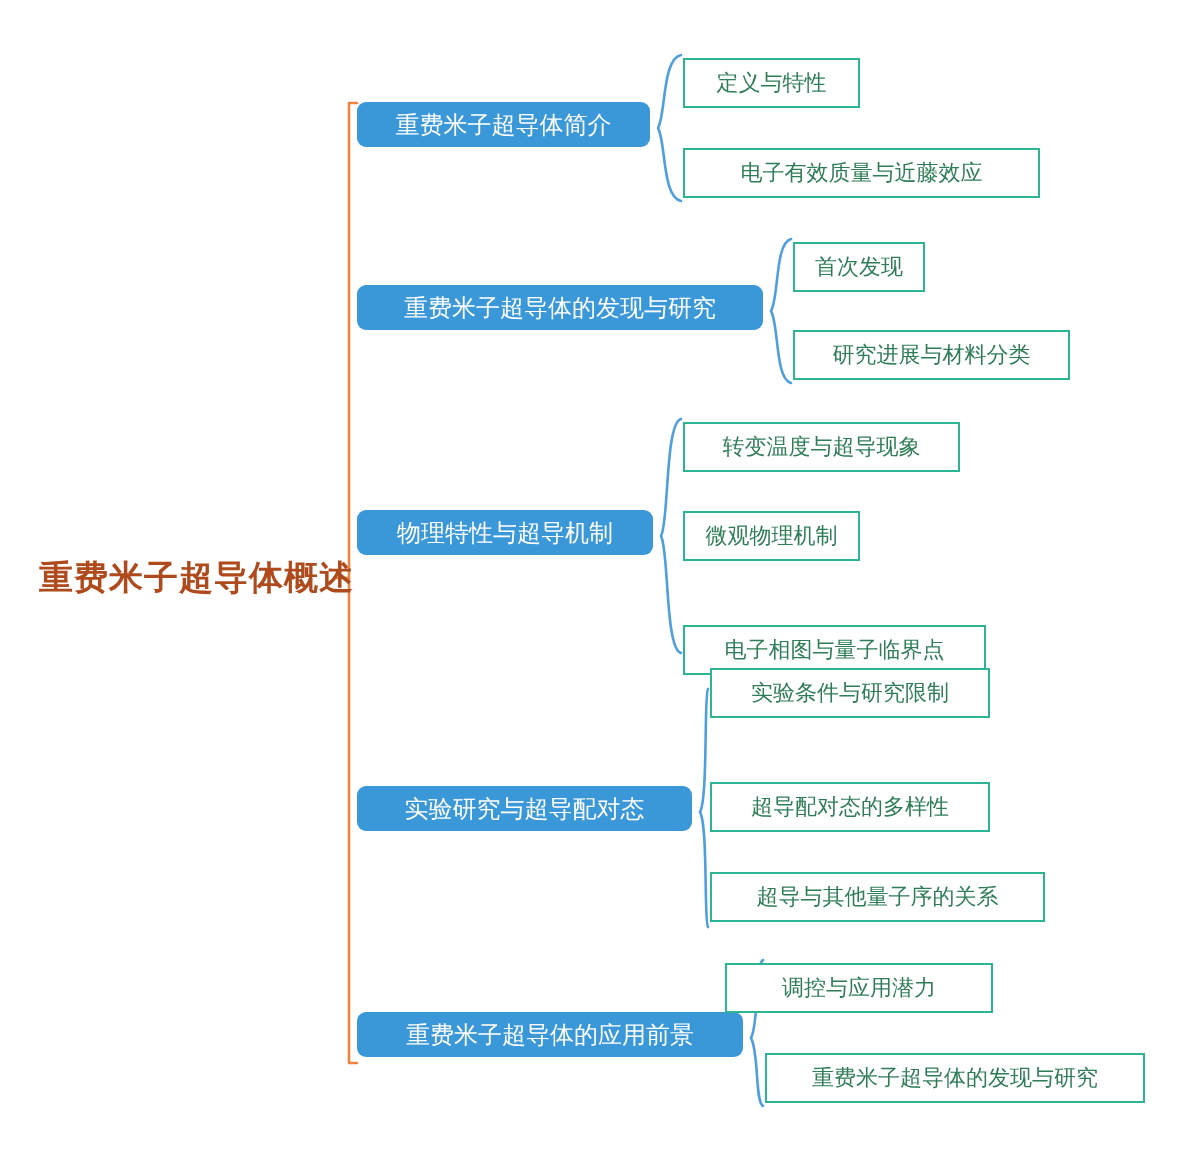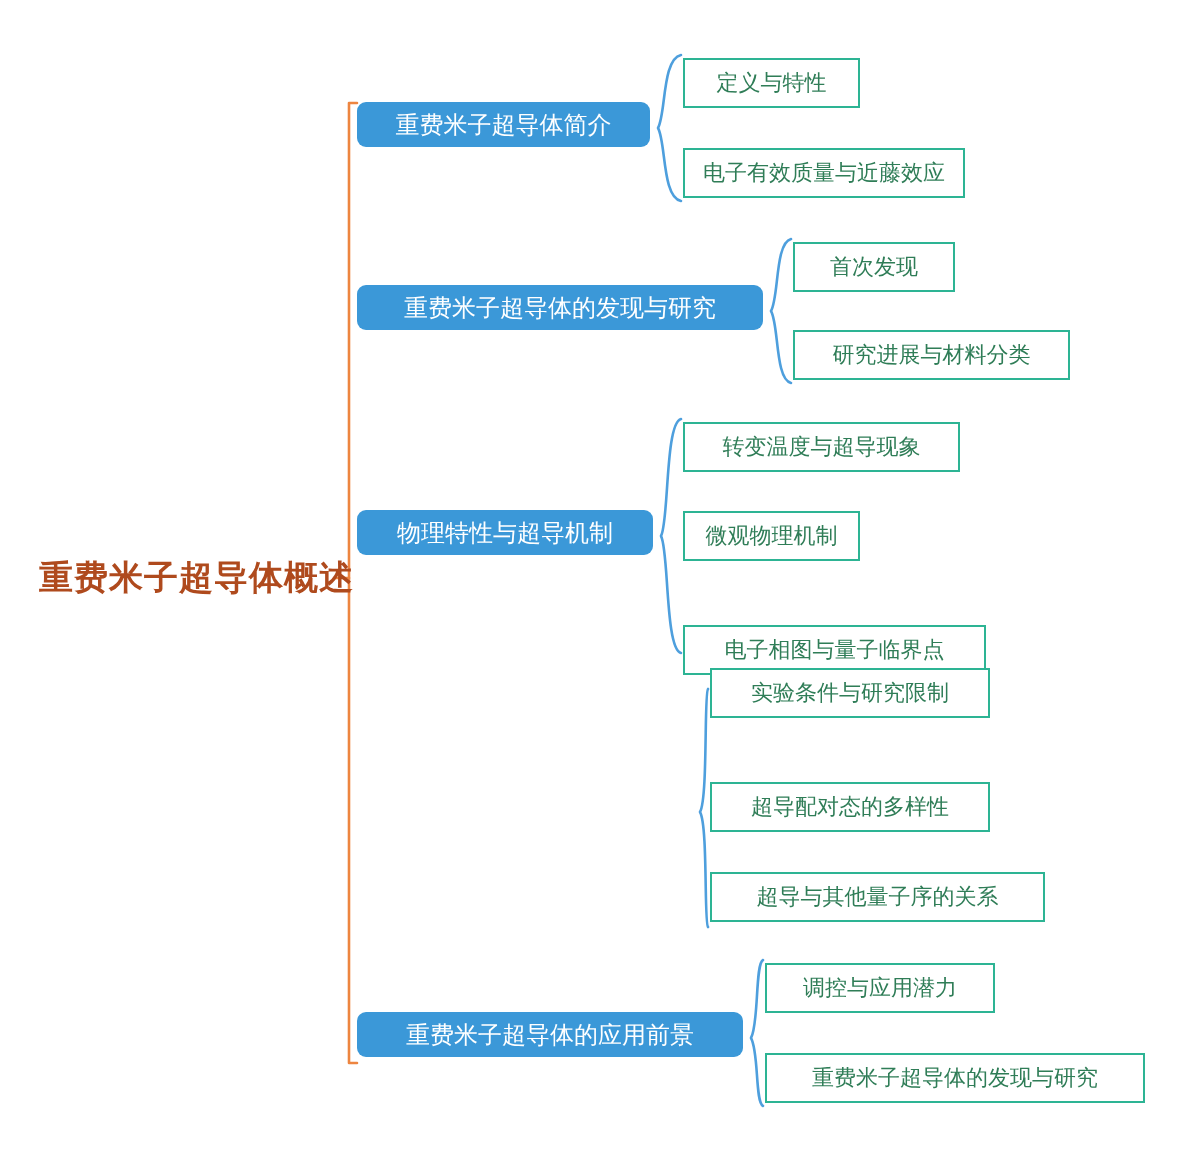--- a/index.html
+++ b/index.html
@@ -37,30 +37,30 @@
     border:2px solid var(--leaf-border);border-radius:0;
     font-size:22px;white-space:nowrap;height:50px;cursor:default;
   }
   #b1{left:357px;top:102px;width:293px;}
   #b2{left:357px;top:285px;width:406px;}
   #b3{left:357px;top:510px;width:296px;}
   #b4{left:357px;top:786px;width:335px;}
   #b5{left:357px;top:1012px;width:386px;font-family:Liberation Serif, serif;}
 
   #l1-1{left:683px;top:58px;width:177px;}
-  #l1-2{left:683px;top:148px;width:282px;}
-  #l2-1{left:793px;top:242px;width:162px;}
+  #l1-2{left:683px;top:148px;width:357px;}
+  #l2-1{left:793px;top:242px;width:132px;}
   #l2-2{left:793px;top:330px;width:277px;}
   #l3-1{left:683px;top:422px;width:277px;}
   #l3-2{left:683px;top:511px;width:177px;}
   #l3-3{left:683px;top:600px;width:303px;margin-top:25px;}
   #l4-1{left:710px;top:668px;width:280px;}
   #l4-2{left:710px;top:782px;width:280px;}
   #l4-3{left:710px;top:872px;width:335px;}
-  #l5-1{left:765px;top:963px;width:230px;}
+  #l5-1{left:725px;top:963px;width:268px;}
   #l5-2{left:765px;top:1053px;width:380px;}
 </style>
 </head>
 <body>
 
 <div class="canvas">
 
   <svg class="connectors" viewBox="0 0 1200 1163" xmlns="http://www.w3.org/2000/svg">
     <path class="orange-link" d="M335,578 L349,578"></path>
     <path class="orange-link" d="M357,103 L349,103 L349,1063 L357,1063"></path>
@@ -69,20 +69,21 @@
     <path class="brace" d="M681,419 C665,423 669,522 661,536 C669,550 665,649 681,653"></path>
     <path class="brace" d="M708,689 C704,693 708,798 700,812 C708,826 704,923 708,927"></path>
     <path class="brace" d="M763,960 C755,964 759,1024 751,1038 C759,1052 755,1102 763,1106"></path>
   </svg>
 
   <div class="root-node">重费米子超导体概述</div>
 
   <div class="branch-node" id="b1">重费米子超导体简介</div>
   <div class="branch-node" id="b2">重费米子超导体的发现与研究</div>
   <div class="branch-node" id="b3">物理特性与超导机制</div>
+  <div class="branch-node" id="b4">实验研究与超导配对态</div>
   <div class="branch-node" id="b5">重费米子超导体的应用前景</div>
 
   <div class="leaf-node" id="l1-1">定义与特性</div>
   <div class="leaf-node" id="l1-2">电子有效质量与近藤效应</div>
   <div class="leaf-node" id="l2-1">首次发现</div>
   <div class="leaf-node" id="l3-1">转变温度与超导现象</div>
   <div class="leaf-node" id="l2-2">研究进展与材料分类</div>
   <div class="leaf-node" id="l3-2">微观物理机制</div>
   <div class="leaf-node" id="l3-3">电子相图与量子临界点</div>
   <div class="leaf-node" id="l4-1">实验条件与研究限制</div>

